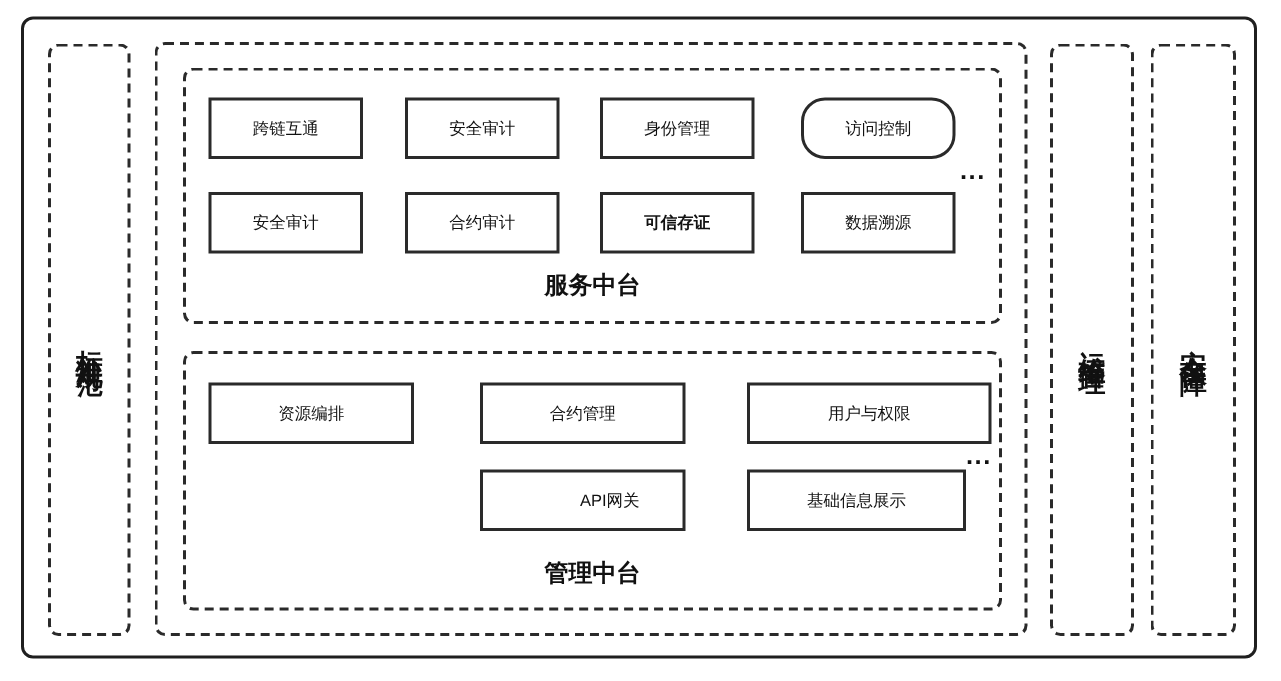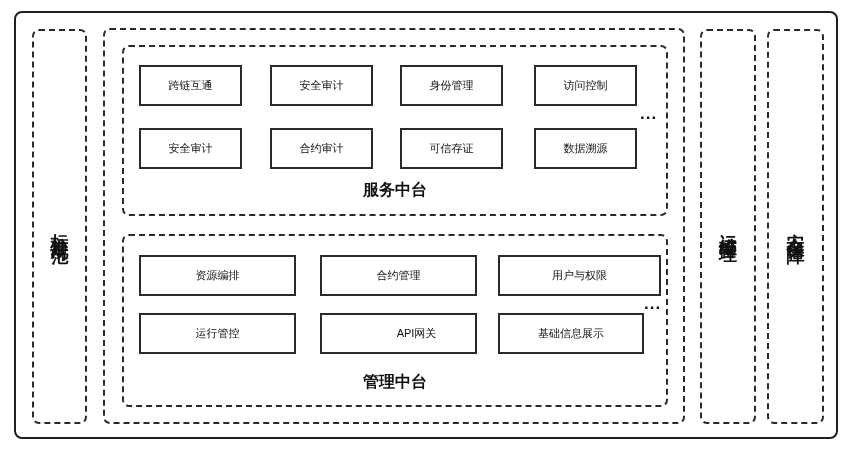--- a/index.html
+++ b/index.html
@@ -53,21 +53,21 @@
     background: #ffffff;
     display: flex;
     align-items: center;
     justify-content: center;
     font-size: 11px;
     color: #111111;
     box-sizing: border-box;
     white-space: nowrap;
   }
   .svc { width: 103px; height: 41px; }
-  .mgt { width: 157px; height: 41px; }
+  .mgt { width: 137px; height: 41px; }
 
   .panel-label {
     position: absolute;
     left: 0; right: 0;
     text-align: center;
     font-size: 16px;
     font-weight: bold;
     color: #111111;
   }
   .ellipsis {
@@ -88,34 +88,33 @@
   <div class="dashed pillar pillar-standards">
     <span class="vlabel">标准规范</span>
   </div>
 
   <div class="dashed center-panel"></div>
 
   <div class="dashed service-panel">
     <div class="item-box svc" style="left:15px;  top:18px;">跨链互通</div>
     <div class="item-box svc" style="left:146px; top:18px;">安全审计</div>
     <div class="item-box svc" style="left:276px; top:18px;">身份管理</div>
-    <div class="item-box svc" style="left:410px; top:18px;">访问控制</div>
+    <div class="item-box svc" style="left:410px; top:18px;border-radius:16px;">访问控制</div>
     <div class="item-box svc" style="left:146px; top:81px;">合约审计</div>
     <div class="item-box svc" style="left:15px;  top:81px;">安全审计</div>
-    <div class="item-box svc" style="left:276px; top:81px;">可信存证</div>
+    <div class="item-box svc" style="left:276px; top:81px;font-weight:bold;">可信存证</div>
     <div class="item-box svc" style="left:410px; top:81px;">数据溯源</div>
     <span class="ellipsis" style="left:516px; top:62px;">...</span>
     <div class="panel-label" style="top:133px;">服务中台</div>
   </div>
 
   <div class="dashed management-panel">
     <div class="item-box mgt" style="left:15px;  top:19px;">资源编排</div>
     <div class="item-box mgt" style="left:196px; top:19px;">合约管理</div>
     <div class="item-box mgt" style="left:374px; top:19px; width:163px;">用户与权限</div>
-    <div class="item-box mgt" style="left:15px;  top:77px;">运行管控</div>
     <div class="item-box mgt" style="left:196px; top:77px;padding-left:36px;">API网关</div>
     <div class="item-box mgt" style="left:374px; top:77px; width:146px;">基础信息展示</div>
     <span class="ellipsis" style="left:520px; top:63px;">...</span>
     <div class="panel-label" style="top:136px;">管理中台</div>
   </div>
 
   <div class="dashed pillar pillar-ops">
     <span class="vlabel">运维管理</span>
   </div>
 

